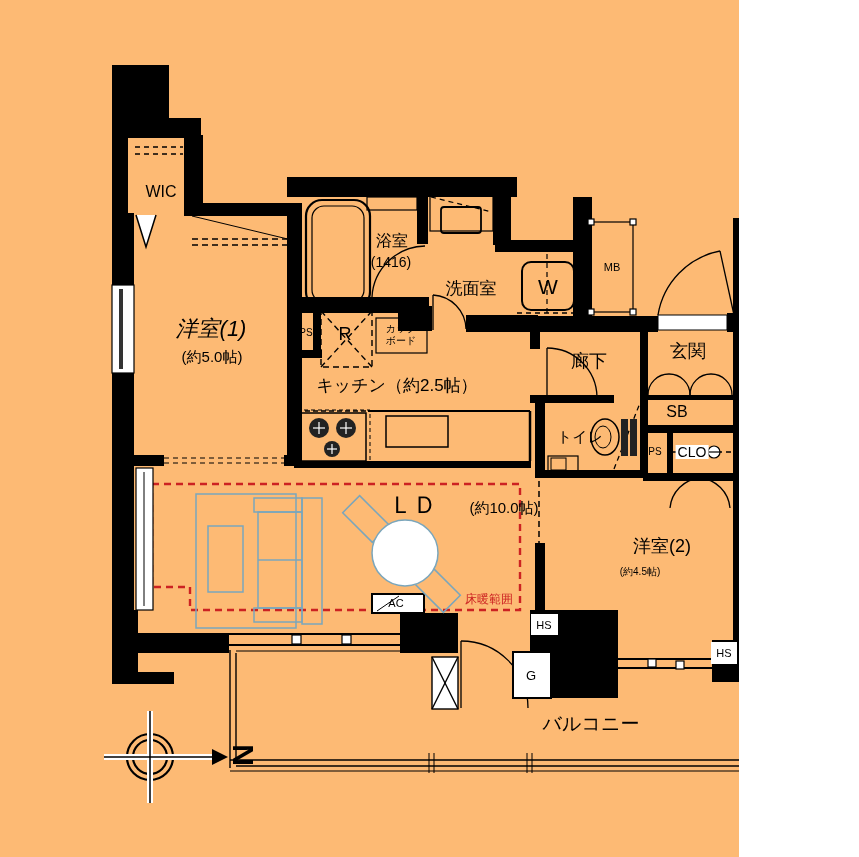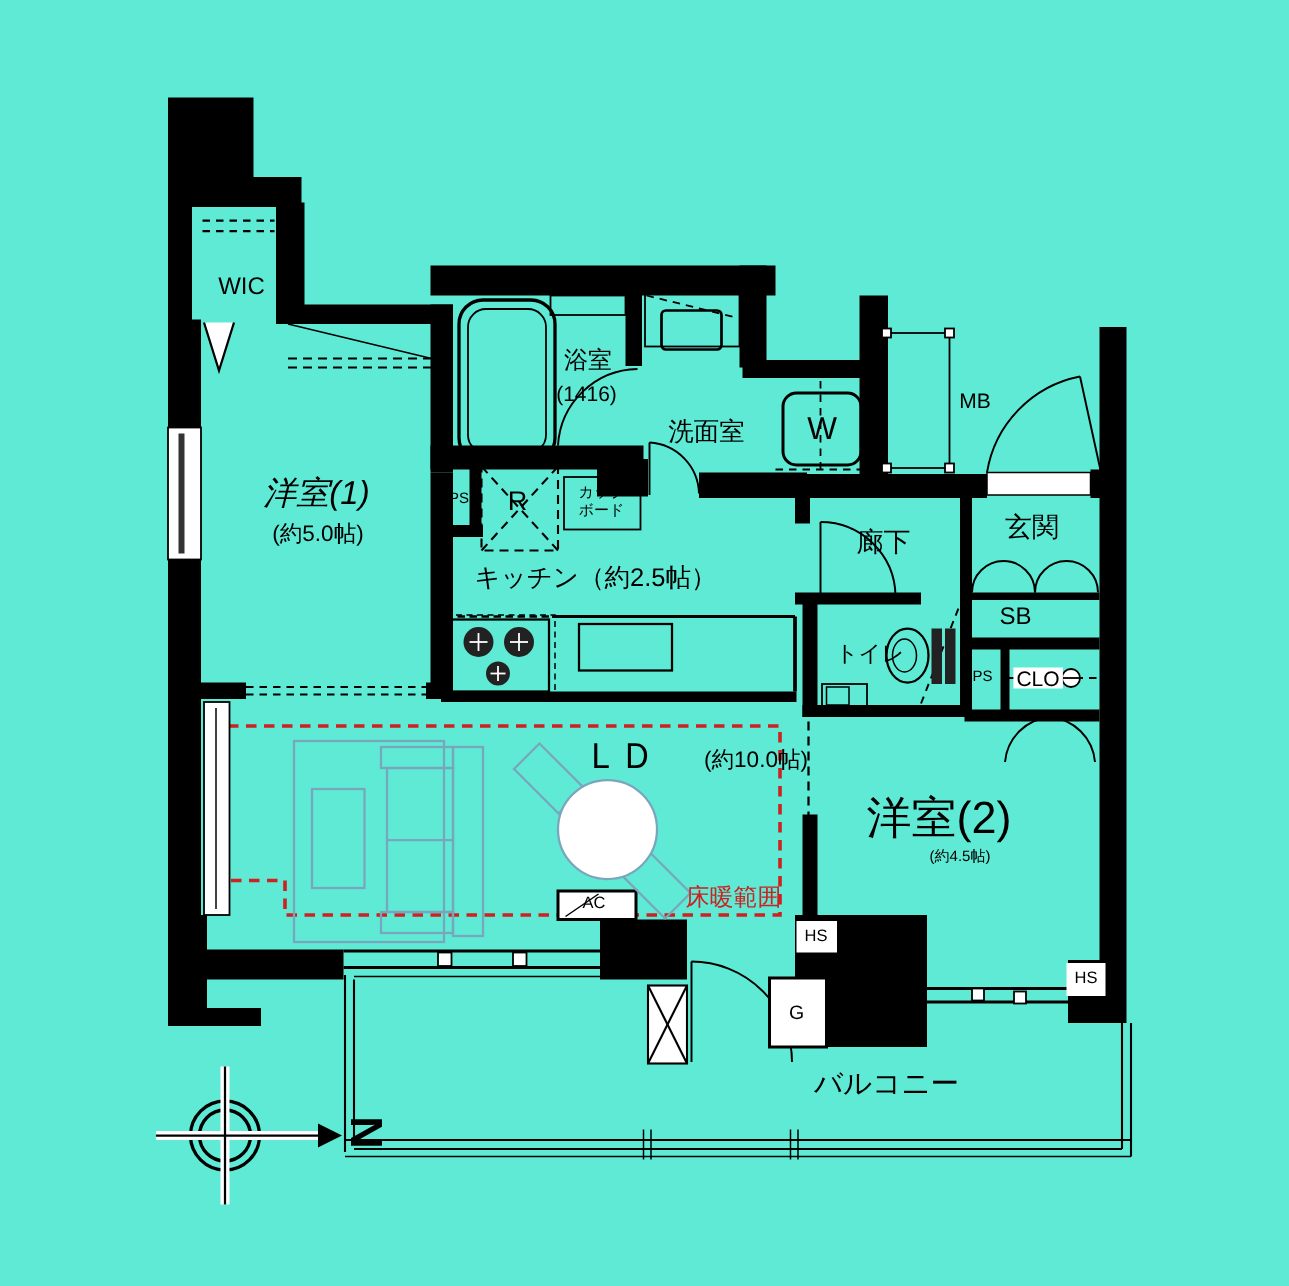--- a/index.html
+++ b/index.html
@@ -1,16 +1,16 @@
 <!DOCTYPE html>
 <html><head>
 <meta charset="utf-8">
 <style>
   html,body{margin:0;padding:0;background:#fff;}
-  .canvas{position:relative;width:859px;height:857px;background:#5eead4;overflow:hidden;
+  .canvas{position:relative;width:739px;height:857px;background:#fdba74;overflow:hidden;
           font-family:"Liberation Sans","DejaVu Sans",sans-serif;color:#000;}
   .plan-svg{position:absolute;left:0;top:0;}
   .lbl{position:absolute;transform:translate(-50%,-50%);white-space:nowrap;
        line-height:1;color:#000;font-weight:500;}
   .lbl.red{color:#cc2222;}
   .lbl.bg{background:#fff;padding:0 2px;}
   .two-line{text-align:center;line-height:1.2;}
   .two-line span{display:block;}
   .north{font-weight:bold;transform:translate(-50%,-50%) rotate(90deg);}
 </style>
@@ -274,39 +274,39 @@
   </g>
 </svg>
 
 <div class="lbl" style="left:161px;top:192px;font-size:16px;">WIC</div>
 <div class="lbl" style="left:211px;top:329px;font-size:22px;font-style:italic;">洋室(1)</div>
 <div class="lbl" style="left:212px;top:356px;font-size:15px;">(約5.0帖)</div>
 <div class="lbl" style="left:392px;top:241px;font-size:16px;text-align:right;">浴室</div>
 <div class="lbl" style="left:391px;top:262px;font-size:14px;">(1416)</div>
 <div class="lbl" style="left:471px;top:288px;font-size:17px;">洗面室</div>
 <div class="lbl" style="left:548px;top:286px;font-size:21px;">W</div>
-<div class="lbl" style="left:612px;top:267px;font-size:14px;margin-left:38px;">MB</div>
+<div class="lbl" style="left:612px;top:267px;font-size:11px;">MB</div>
 <div class="lbl" style="left:688px;top:351px;font-size:18px;">玄関</div>
 <div class="lbl" style="left:589px;top:361px;font-size:18px;">廊下</div>
 <div class="lbl" style="left:677px;top:412px;font-size:16px;">SB</div>
 <div class="lbl" style="left:580px;top:436px;font-size:15px;">トイレ</div>
 <div class="lbl" style="left:655px;top:452px;font-size:10px;">PS</div>
 <div class="lbl bg" style="left:692px;top:452px;font-size:14px;">CLO</div>
 <div class="lbl" style="left:306px;top:333px;font-size:10px;">PS</div>
 <div class="lbl" style="left:345px;top:334px;font-size:18px;">R</div>
 <div class="lbl two-line" style="left:401px;top:336px;font-size:10px;font-family:Liberation Mono, monospace;">
   <span>カップ</span>
   <span>ボード</span>
 </div>
 <div class="lbl" style="left:397px;top:385px;font-size:17px;">キッチン（約2.5帖）</div>
 <div class="lbl" style="left:413px;top:505px;font-size:24px;">ＬＤ</div>
 <div class="lbl" style="left:504px;top:507px;font-size:15px;">(約10.0帖)</div>
-<div class="lbl red" style="left:489px;top:599px;font-size:16px;">床暖範囲</div>
+<div class="lbl red" style="left:489px;top:599px;font-size:12px;">床暖範囲</div>
 <div class="lbl" style="left:396px;top:603px;font-size:11px;">AC</div>
-<div class="lbl" style="left:626px;top:546px;font-size:30px;">洋室(2)</div>
+<div class="lbl" style="left:662px;top:546px;font-size:18px;">洋室(2)</div>
 <div class="lbl" style="left:640px;top:572px;font-size:10px;">(約4.5帖)</div>
 <div class="lbl" style="left:544px;top:625px;font-size:11px;">HS</div>
 <div class="lbl" style="left:724px;top:653px;font-size:11px;">HS</div>
 <div class="lbl" style="left:531px;top:675px;font-size:13px;">G</div>
 <div class="lbl" style="left:591px;top:723px;font-size:19px;">バルコニー</div>
 <div class="lbl north" style="left:243px;top:755px;font-size:30px;">N</div>
 
 </div>
 
 </body></html>

